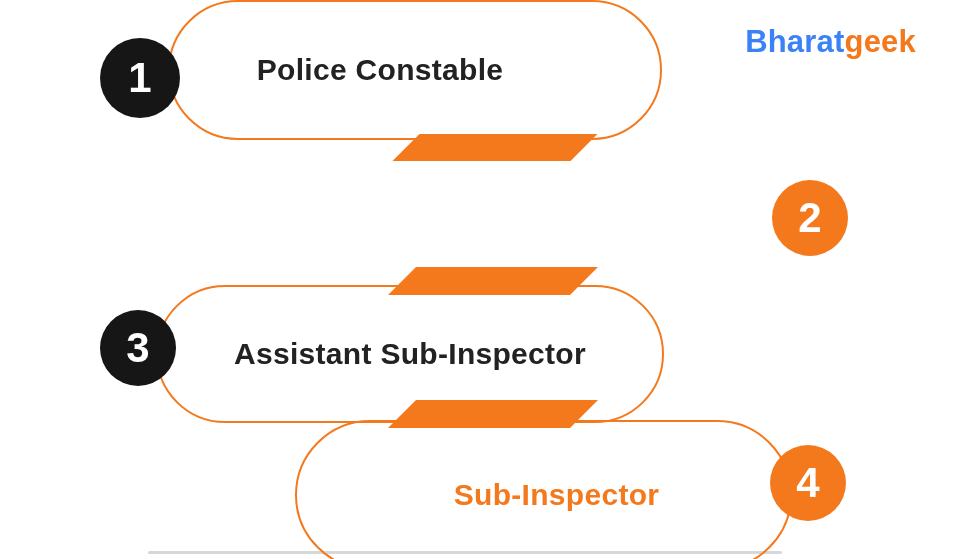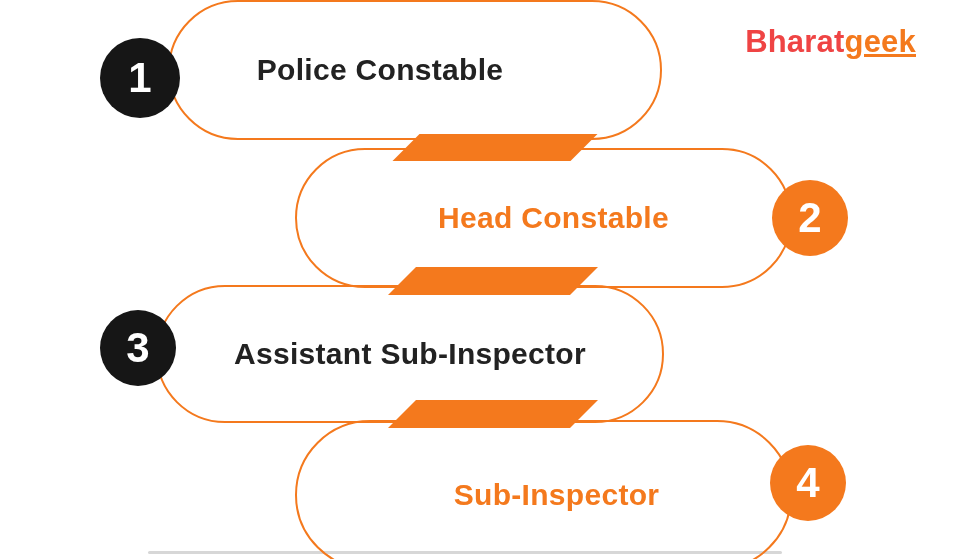--- a/index.html
+++ b/index.html
@@ -56,22 +56,22 @@
   .b2 { left:772px; top:180px; width:76px; height:76px; }
   .b3 { left:100px; top:310px; width:76px; height:76px; }
   .b4 { left:770px; top:445px; width:76px; height:76px; }
 
   
   .logo {
     position:absolute; top:24px; right:38px;
     font-size:31px; font-weight:800; letter-spacing:0.2px;
     z-index:3; white-space:nowrap;
   }
-  .logo-dark   { color:#ef4444; }
-  .logo-orange { color:#F4791D;text-decoration:underline; }
+  .logo-dark   { color:#3b82f6; }
+  .logo-orange { color:#F4791D; }
 
   
   .bottom-shade {
     position:absolute;
     left:148px; top:551px; width:634px; height:3px;
     background:#d7d7d7; border-radius:2px;
     z-index:0;
   }
 </style>
 </head>
@@ -80,23 +80,20 @@
 <div class="canvas">
 
   <div class="logo">
     <span class="logo-dark">Bharat</span><span class="logo-orange">geek</span>
   </div>
 
   <div class="pill pill1">
     <span class="label label-dark">Police Constable</span>
   </div>
 
-  <div class="pill pill2">
-    <span class="label label-orange">Head Constable</span>
-  </div>
 
   <div class="pill pill3">
     <span class="label label-dark">Assistant Sub-Inspector</span>
   </div>
 
   <div class="pill pill4">
     <span class="label label-orange">Sub-Inspector</span>
   </div>
 
   <div class="connector c1"></div>

